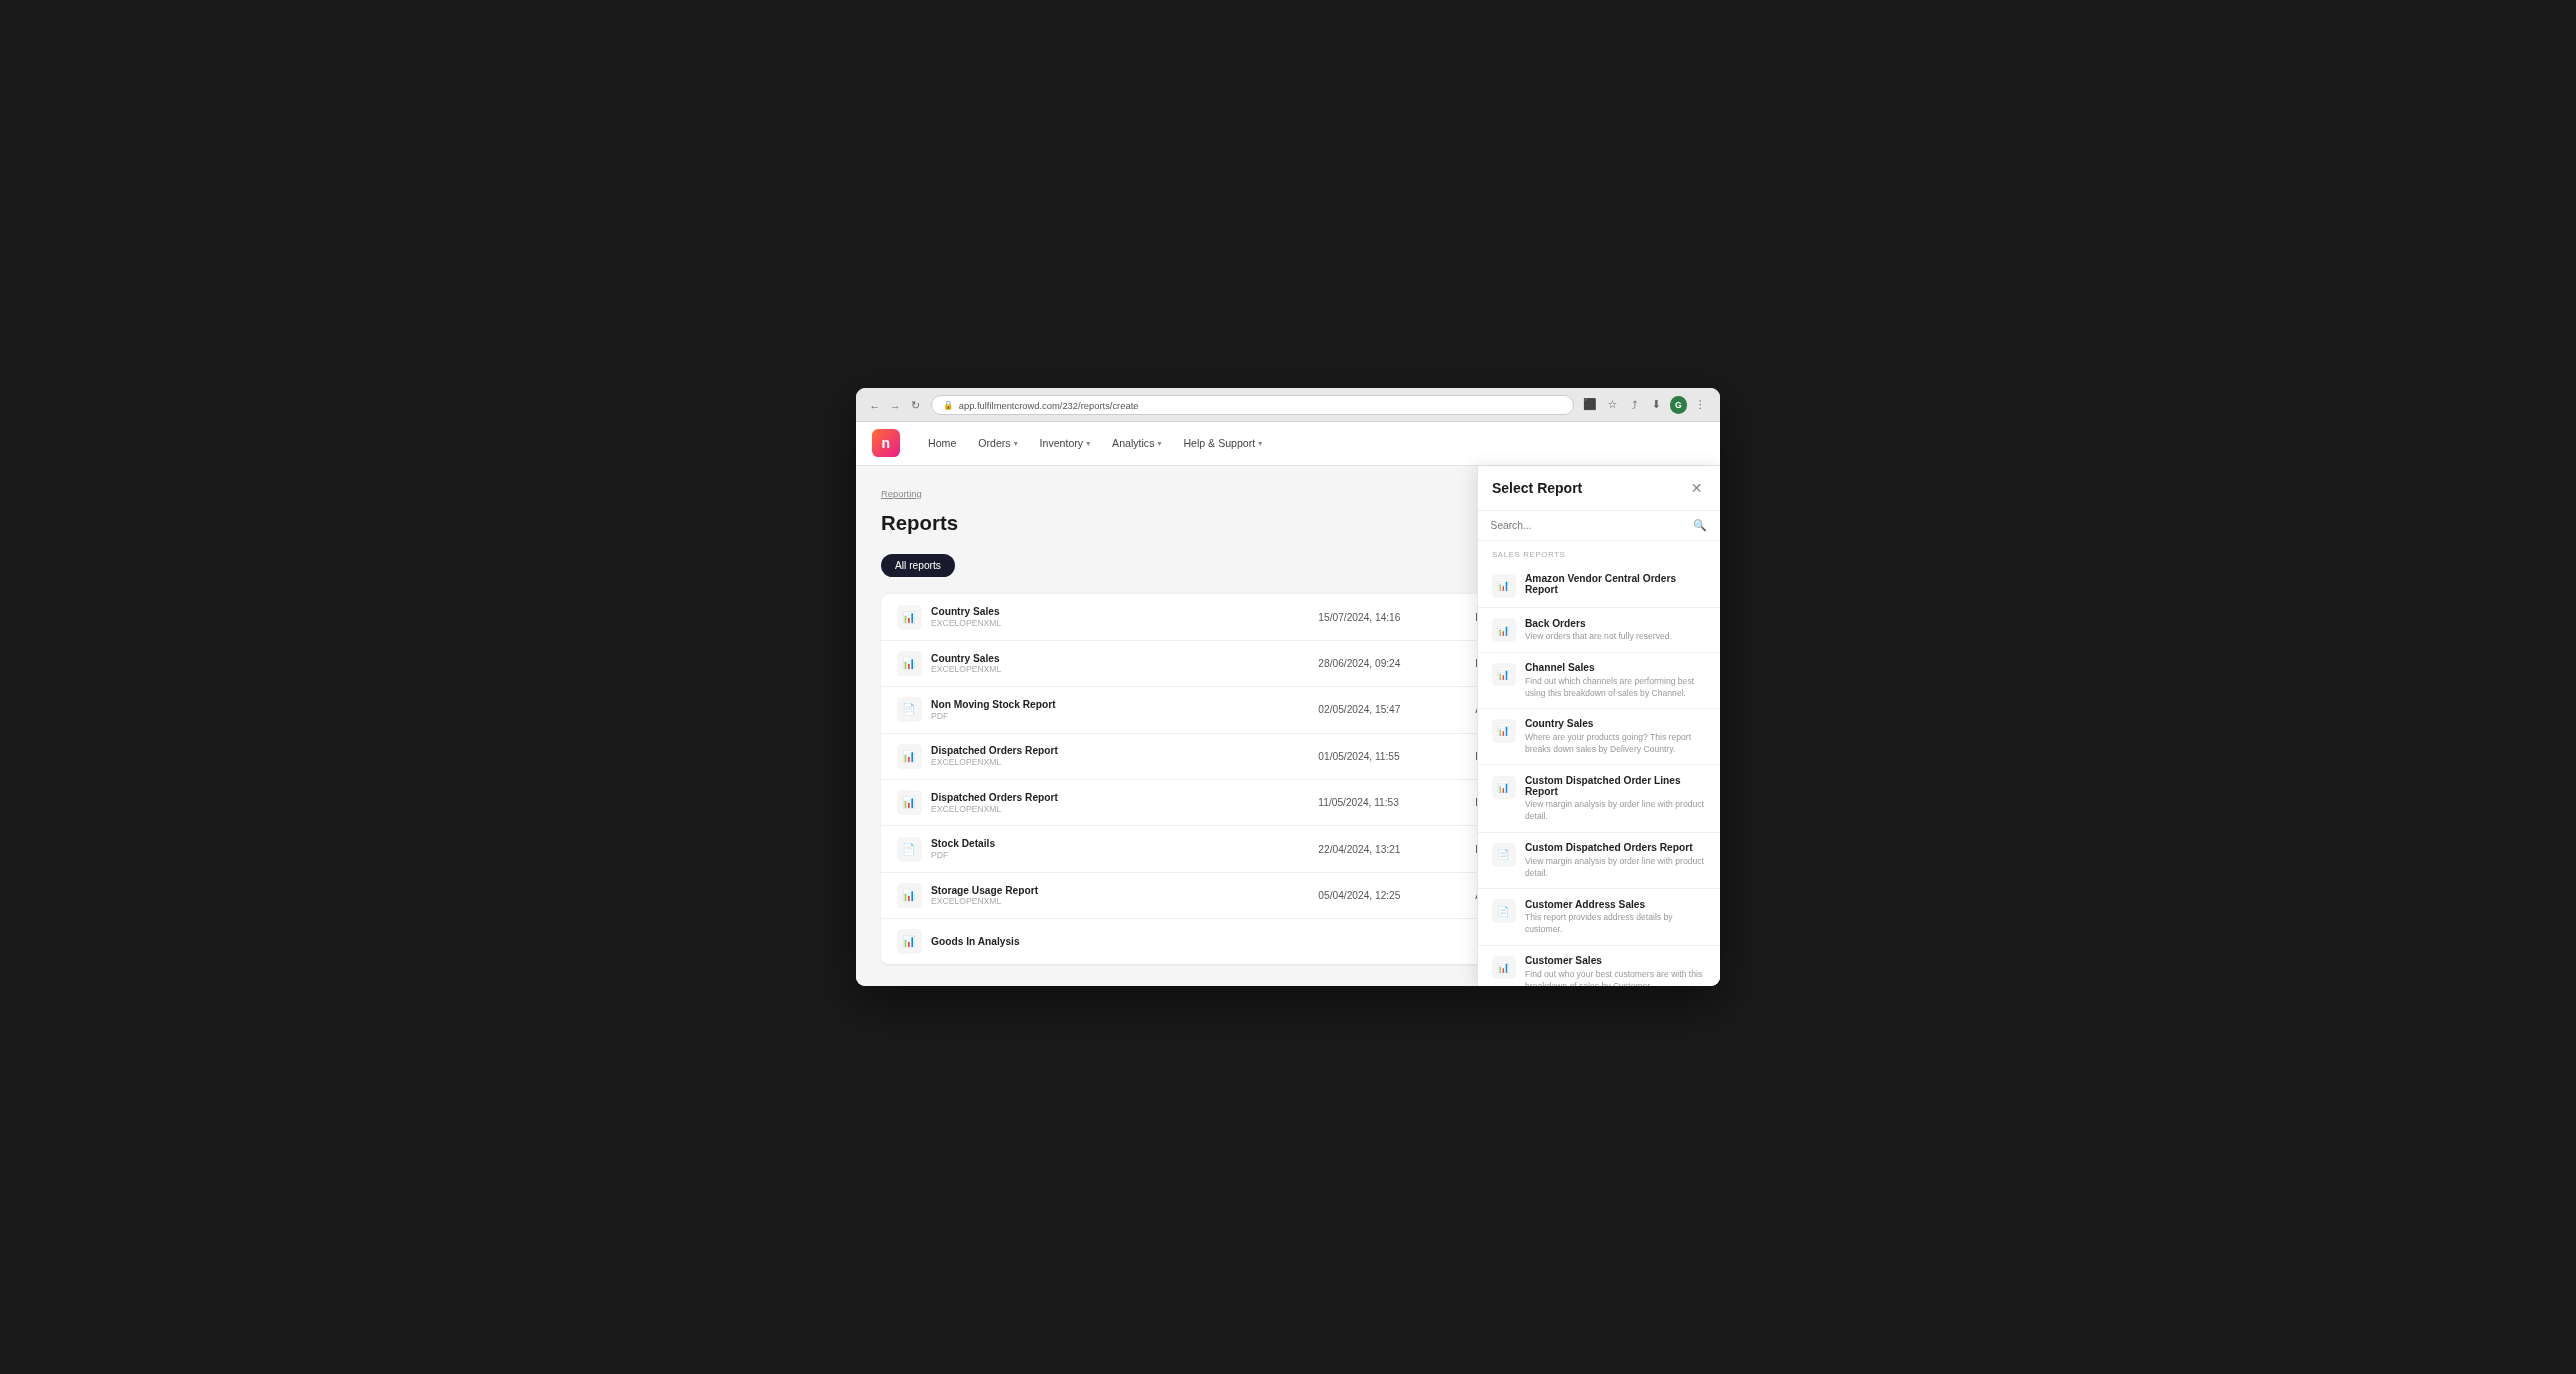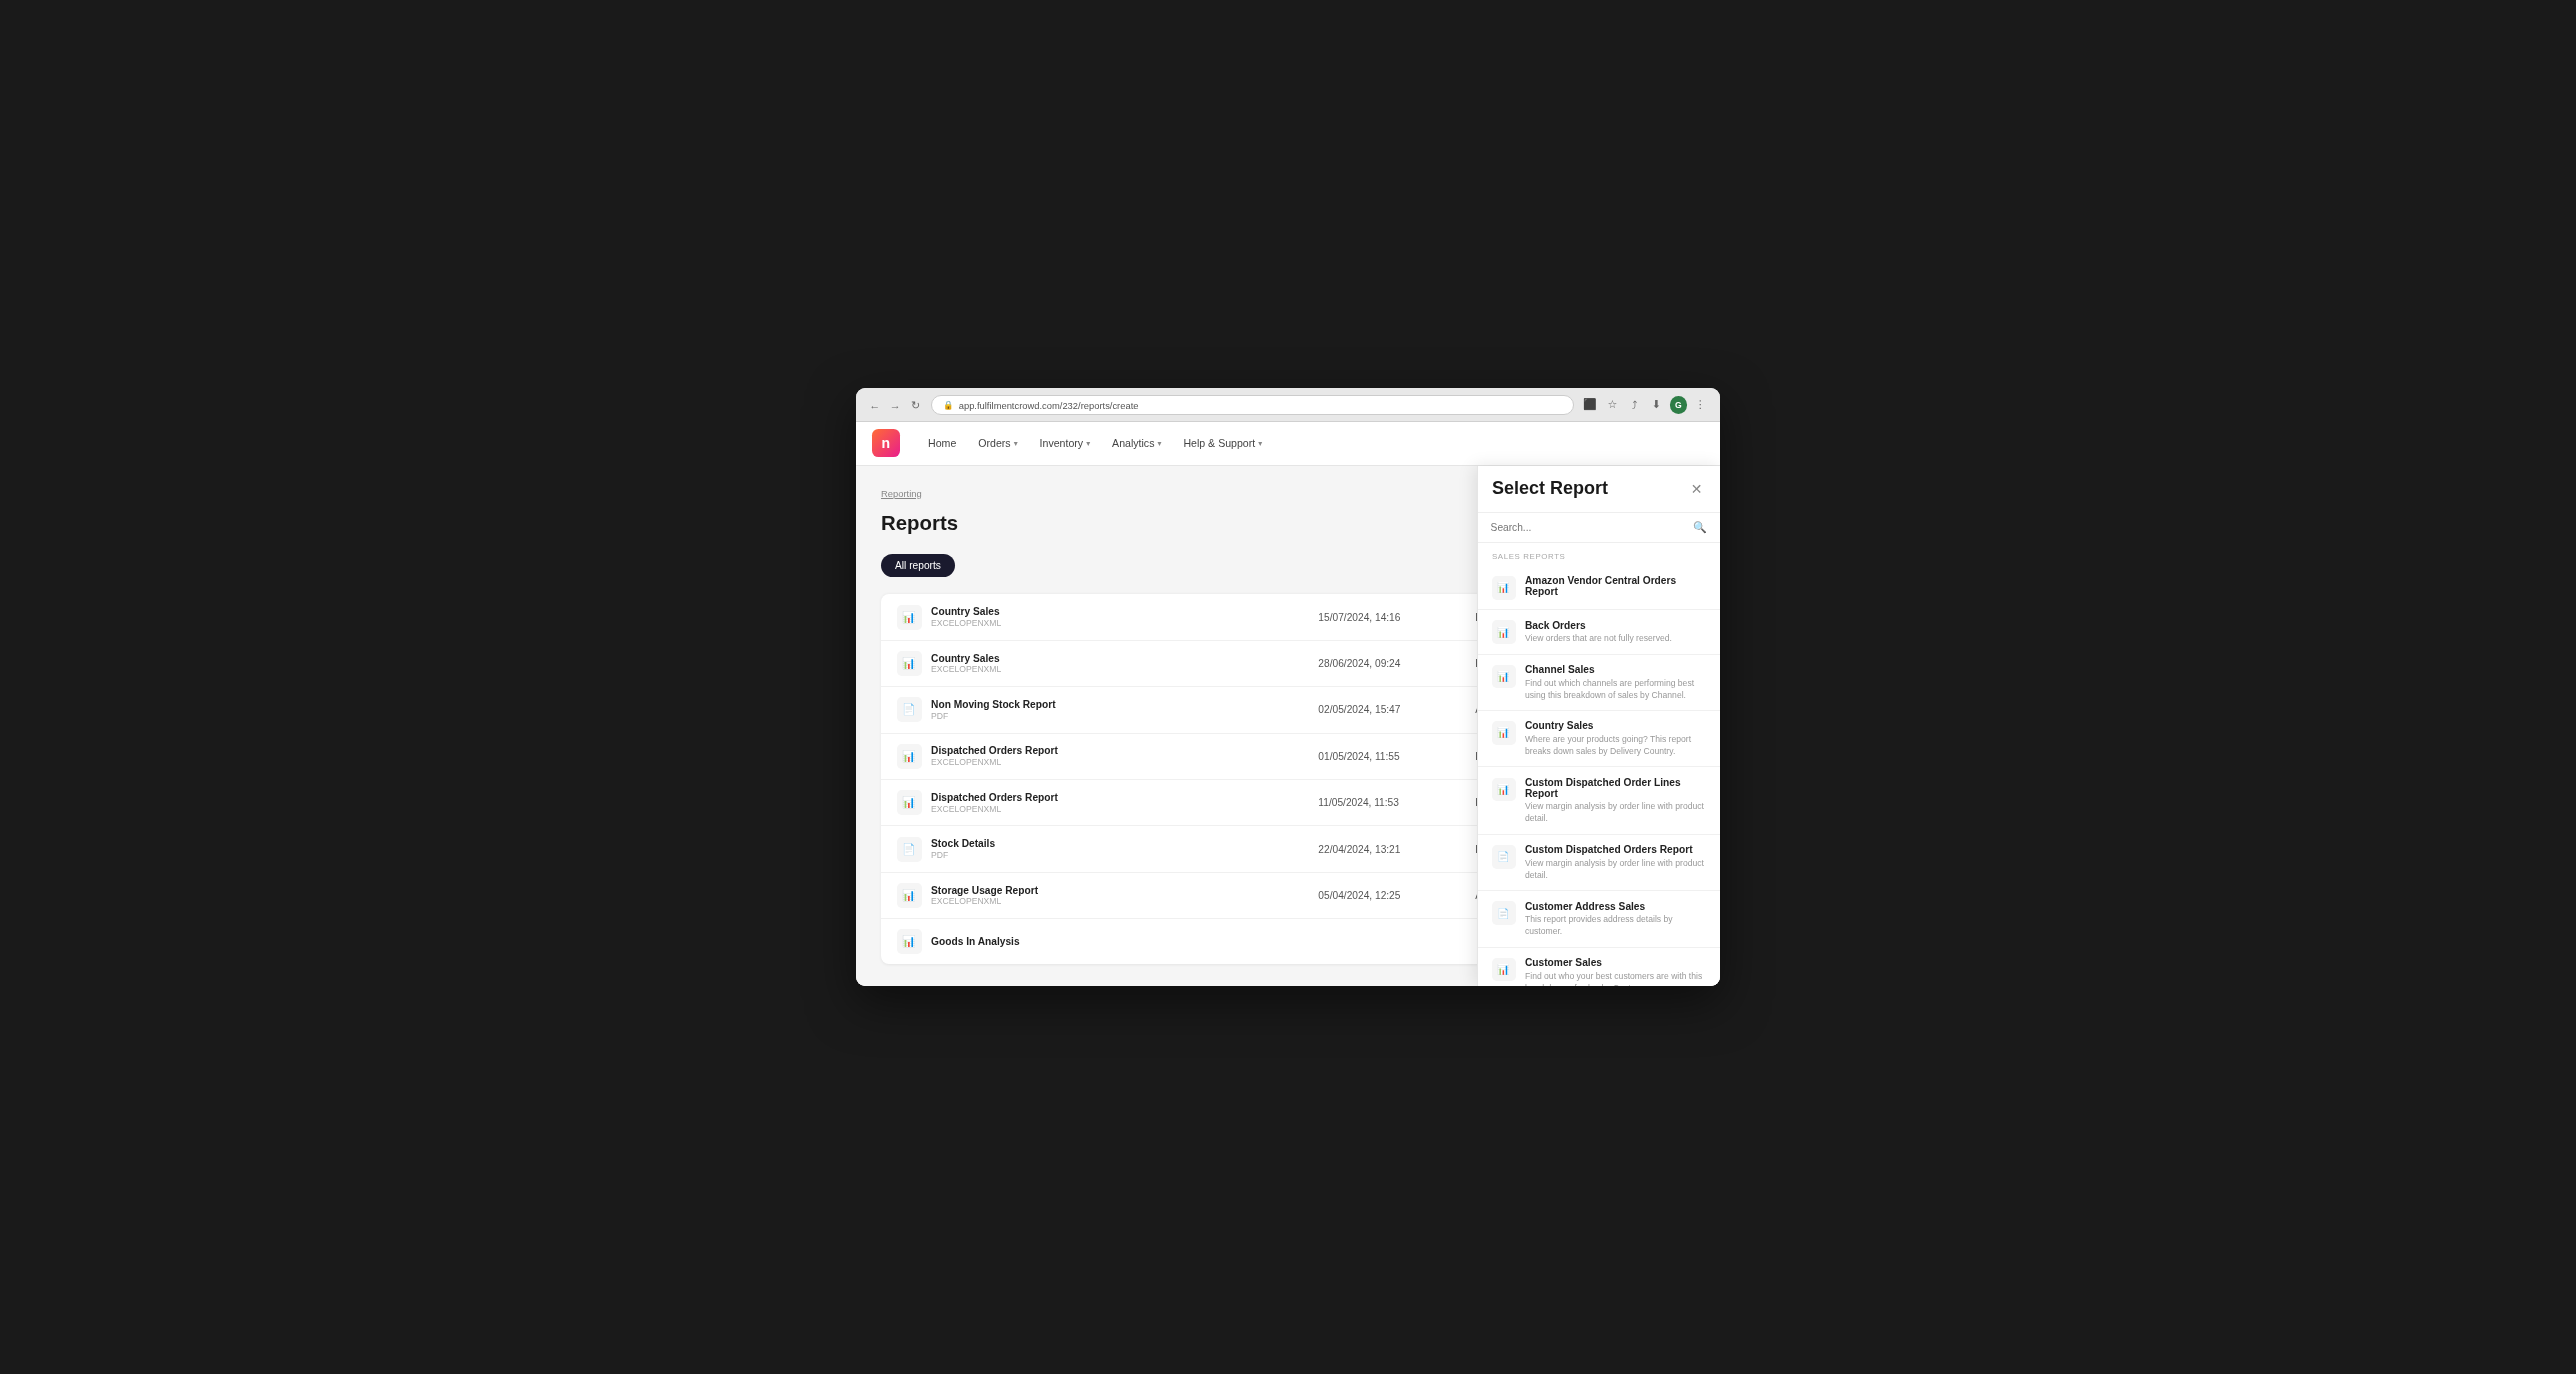--- a/index.html
+++ b/index.html
@@ -246,21 +246,21 @@
       box-shadow: -3.1px 0 15.7px rgba(0,0,0,0.1);
     }
     .panel-header {
       display: flex;
       align-items: center;
       justify-content: space-between;
       padding: 12.6px 14px;
       border-bottom: 0.8px solid #eee;
     }
     .panel-title {
-      font-size: 18px;
+      font-size: 14px;
       font-weight: 600;
       color: #1a1a1a;
     }
     .panel-close {
       background: none;
       border: none;
       cursor: pointer;
       color: #888;
       font-size: 14px;
       width: 19px;

